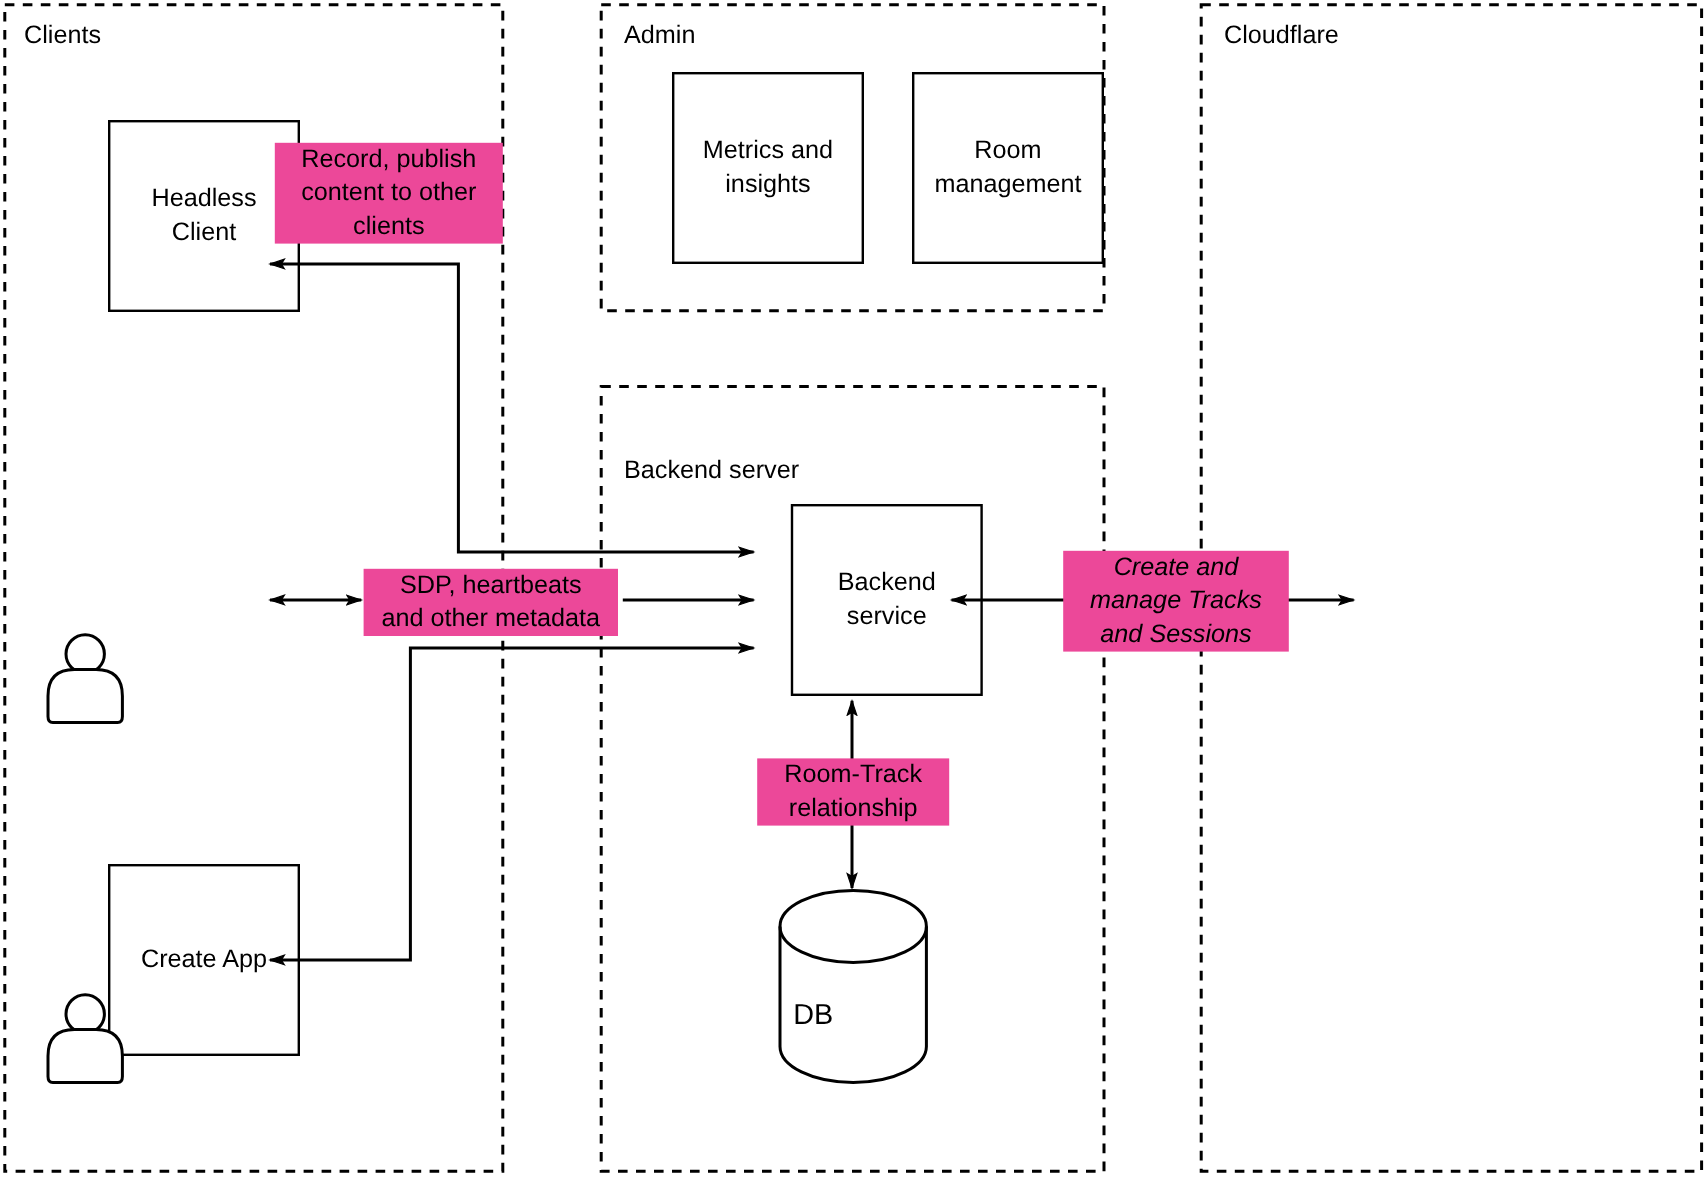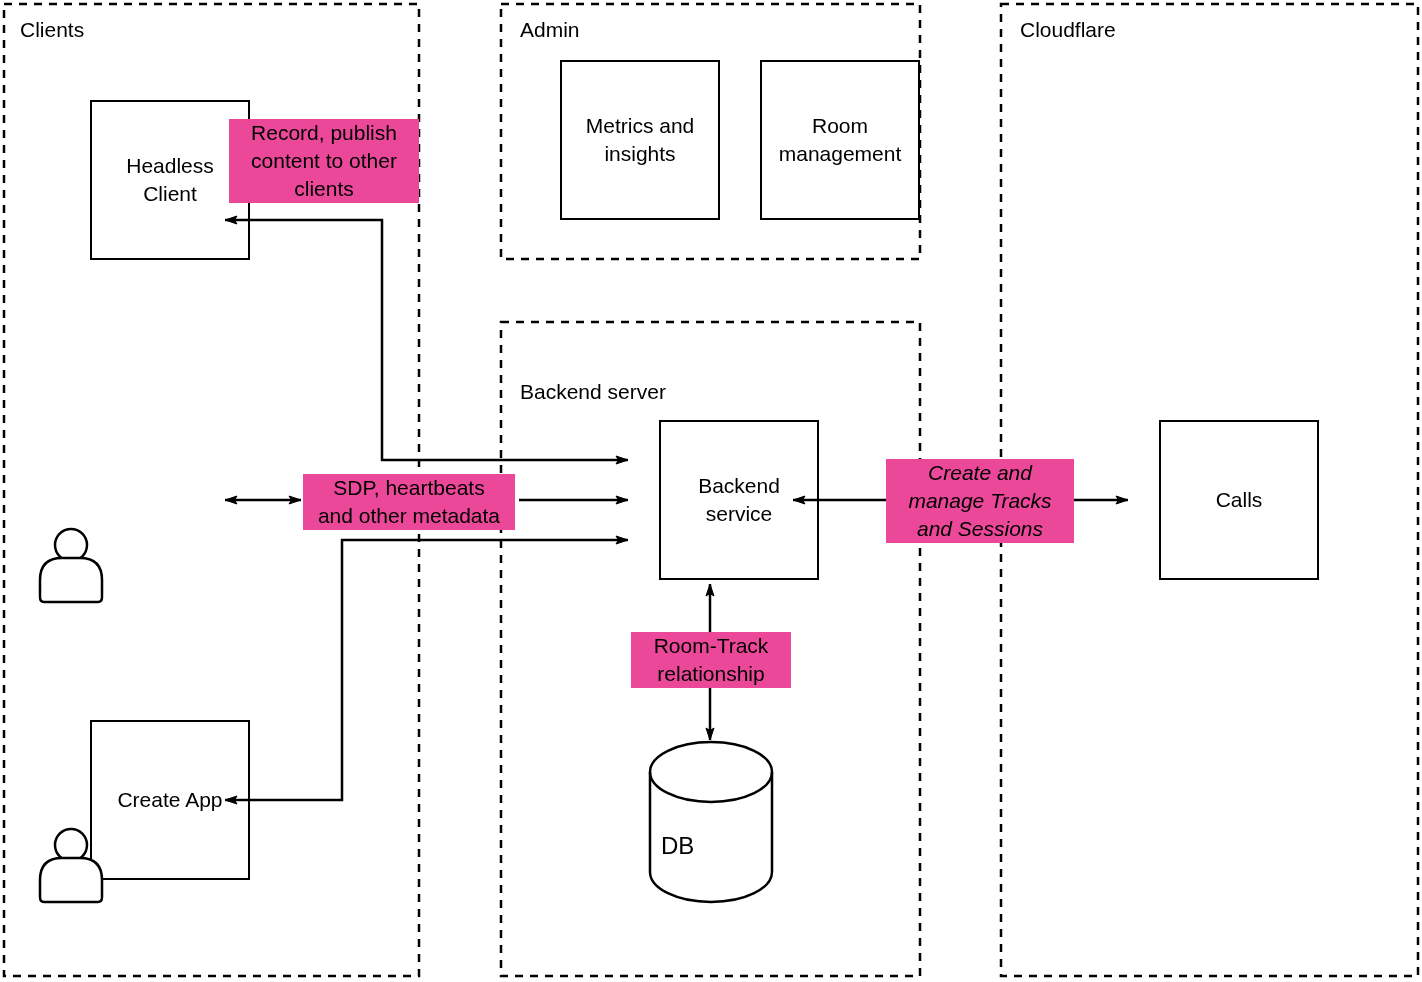--- a/index.html
+++ b/index.html
@@ -76,21 +76,20 @@
 
   <div class="node" style="left:61px; top:100px;">Headless
 Client</div>
   <div class="node" style="left:61px; top:720px;">Create App</div>
   <div class="node" style="left:531px; top:60px;">Metrics and
 insights</div>
   <div class="node" style="left:731px; top:60px;">Room
 management</div>
   <div class="node" style="left:630px; top:420px;text-align:center;">Backend
 service</div>
-  <div class="node" style="left:1130px; top:420px;">Calls</div>
 
   <svg class="overlay" width="1422" height="982" viewBox="0 0 1422 982">
     <defs>
       <marker id="arrowhead" markerWidth="15" markerHeight="11" refX="13" refY="5" orient="auto-start-reverse" markerUnits="userSpaceOnUse">
         <path d="M1,1 L13,5 L1,9 L3.5,5 Z" fill="#000000" stroke="#000000" stroke-width="1"></path>
       </marker>
     </defs>
 
     <rect x="4" y="4" width="415" height="972" fill="none" stroke="#000000" stroke-width="2.5" stroke-dasharray="8 7"></rect>
     <rect x="501" y="4" width="419" height="255" fill="none" stroke="#000000" stroke-width="2.5" stroke-dasharray="8 7"></rect>

